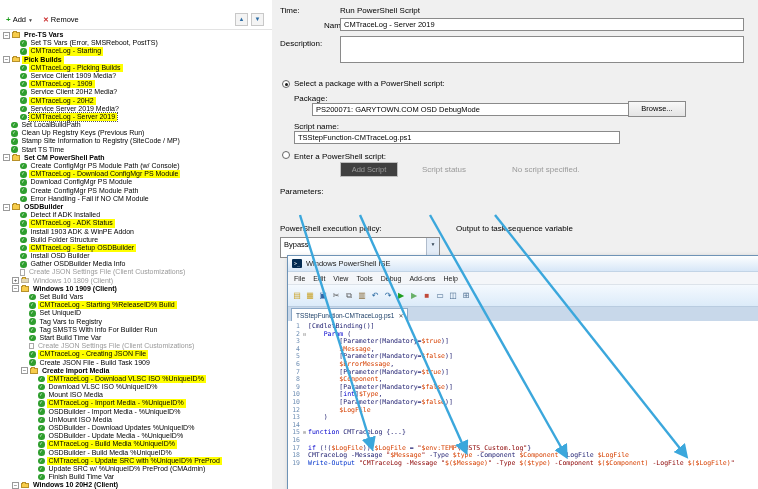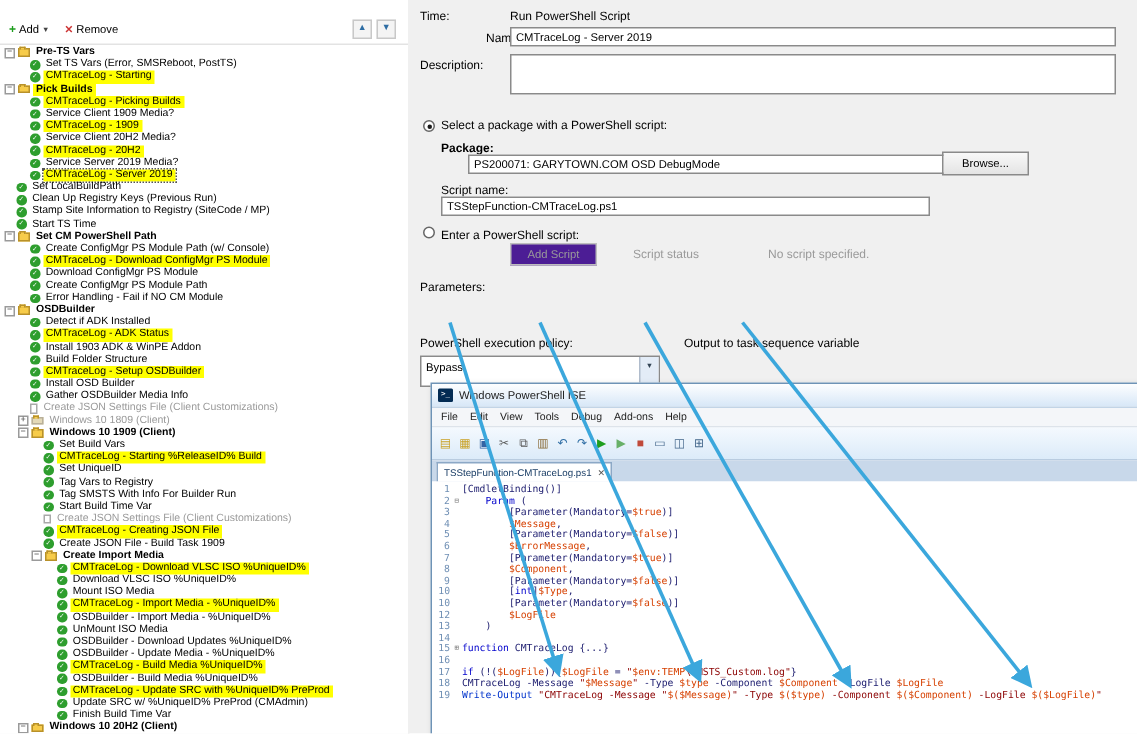--- a/index.html
+++ b/index.html
@@ -34,21 +34,21 @@
   .tlabel.sel{outline:1px dotted #555;}
   
   .right-panel{position:absolute;left:272px;top:0;width:486px;height:489px;background:#f0f0f0;}
   .lbl{position:absolute;font-size:8px;color:#000;}
   .val{position:absolute;font-size:8px;color:#000;}
   .tbox{position:absolute;background:#fff;border:1px solid #8a8a8a;box-sizing:border-box;
         font-family:"Liberation Sans",sans-serif;font-size:7.5px;padding:1px 3px;color:#000;}
   textarea.tbox{resize:none;}
   .btn{position:absolute;background:linear-gradient(#f8f8f8,#e4e4e4);border:1px solid #8a8a8a;
        font-size:7.5px;text-align:center;box-sizing:border-box;padding-top:2px;}
-  .btn.disabled{background:#4c1d95;color:#9a9a9a;border-color:#bdbdbd;}
+  .btn.disabled{background:#404040;color:#9a9a9a;border-color:#bdbdbd;}
   .graytext{color:#9a9a9a;}
   .radio{position:absolute;width:8px;height:8px;border:1px solid #666;border-radius:50%;background:#fff;box-sizing:border-box;}
   .radio.on::after{content:'';display:block;width:3px;height:3px;margin:1.5px;border-radius:50%;background:#1a1a1a;}
   .combo{position:absolute;background:#fff;border:1px solid #8a8a8a;box-sizing:border-box;font-size:7.5px;
          padding:1.5px 3px;}
   .combo .arr{position:absolute;right:0;top:0;bottom:0;width:12px;background:#e3ecf7;border-left:1px solid #b0bccc;
               font-size:5px;text-align:center;line-height:13px;color:#345;}
   
   .ise{position:absolute;left:15px;top:255px;width:478px;height:240px;background:#fff;border:1px solid #6e93b6;
        box-shadow:2px 2px 5px rgba(0,0,0,.28);box-sizing:border-box;}
@@ -341,21 +341,21 @@
 
     <span class="lbl" style="left:8px;top:21px;padding-left:44px;">Name:</span>
     <input class="tbox" style="left: 68px; top: 18px; width: 404px; height: 13px;" value="CMTraceLog - Server 2019">
 
     <span class="lbl" style="left:8px;top:39px;">Description:</span>
     <textarea class="tbox" style="left: 68px; top: 36px; width: 404px; height: 27px;"></textarea>
 
     <span class="radio on" style="left:10px;top:80px;"></span>
     <span class="lbl" style="left:22px;top:79px;">Select a package with a PowerShell script:</span>
 
-    <span class="lbl" style="left:22px;top:94px;font-weight:bold;">Package:</span>
+    <span class="lbl" style="left:22px;top:94px;">Package:</span>
     <input class="tbox" style="left: 22px; top: 103px; width: 326px; height: 13px; margin-left: 18px;" value="PS200071: GARYTOWN.COM OSD DebugMode">
     <div class="btn" style="left:356px;top:101px;width:58px;height:16px;text-align:center;">Browse...</div>
 
     <span class="lbl" style="left:22px;top:122px;">Script name:</span>
     <input class="tbox" style="left: 22px; top: 131px; width: 326px; height: 13px;" value="TSStepFunction-CMTraceLog.ps1">
 
     <span class="radio" style="left:10px;top:151px;"></span>
     <span class="lbl" style="left:22px;top:152px;">Enter a PowerShell script:</span>
 
     <div class="btn disabled" style="left:68px;top:162px;width:58px;height:15px;">Add Script</div>

